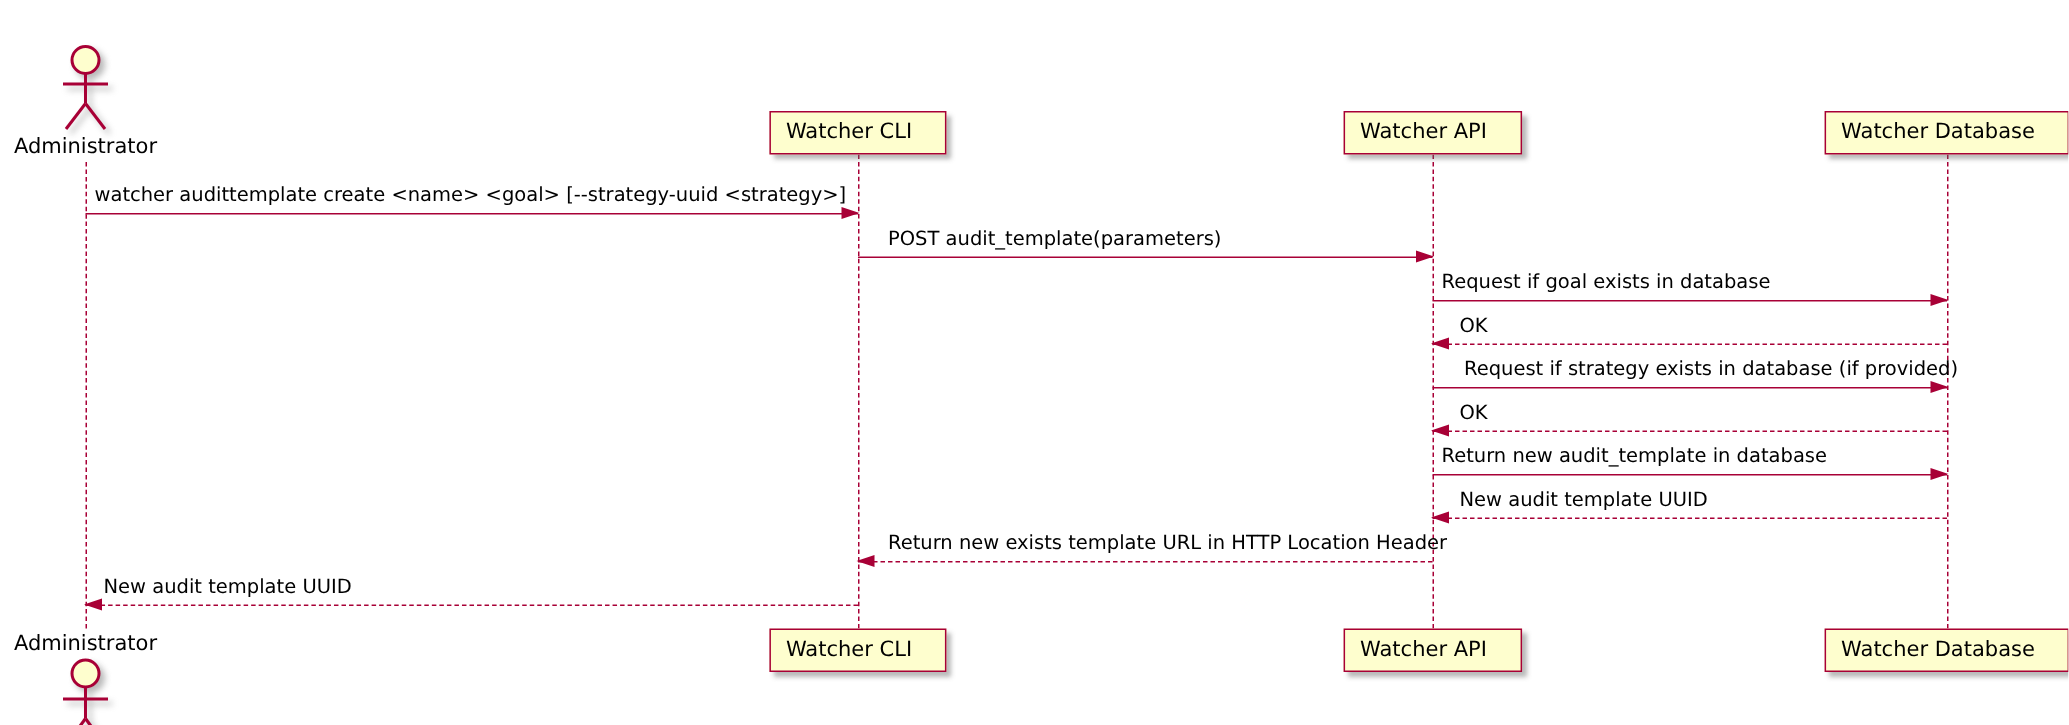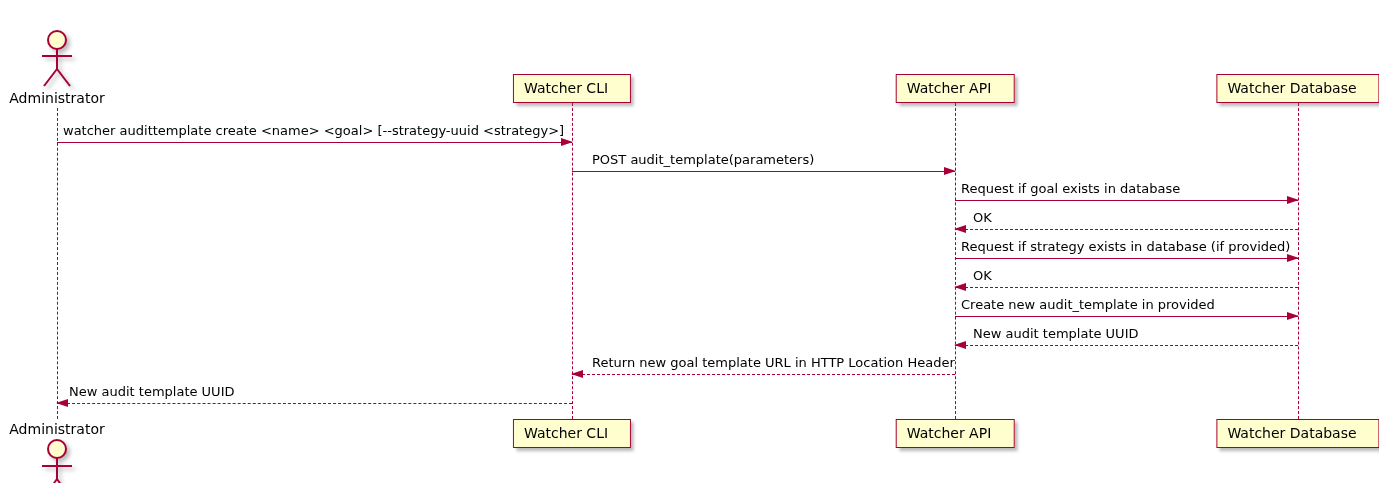--- a/index.html
+++ b/index.html
@@ -123,45 +123,45 @@
 
   <div class="message" style="left:955px; top:205px; width:343px;">
     <span class="msg-line dashed"></span>
     <span class="msg-head left"></span>
     <span class="msg-label" style="left:18px;">OK</span>
   </div>
 
   <div class="message" style="left:955px; top:234px; width:343px;">
     <span class="msg-line solid"></span>
     <span class="msg-head right"></span>
-    <span class="msg-label" style="left:6px;">Request if strategy exists in database (if provided)</span>
+    <span class="msg-label" style="left:21px;">Request if strategy exists in database (if provided)</span>
   </div>
 
   <div class="message" style="left:955px; top:263px; width:343px;">
     <span class="msg-line dashed"></span>
     <span class="msg-head left"></span>
     <span class="msg-label" style="left:18px;">OK</span>
   </div>
 
   <div class="message" style="left:955px; top:292px; width:343px;">
     <span class="msg-line solid"></span>
     <span class="msg-head right"></span>
-    <span class="msg-label" style="left:6px;">Create new audit_template in provided</span>
+    <span class="msg-label" style="left:6px;">Return new audit_template in database</span>
   </div>
 
   <div class="message" style="left:955px; top:321px; width:343px;">
     <span class="msg-line dashed"></span>
     <span class="msg-head left"></span>
     <span class="msg-label" style="left:18px;">New audit template UUID</span>
   </div>
 
   <div class="message" style="left:572px; top:350px; width:383px;">
     <span class="msg-line dashed"></span>
     <span class="msg-head left"></span>
-    <span class="msg-label" style="left:20px;">Return new goal template URL in HTTP Location Header</span>
+    <span class="msg-label" style="left:20px;">Return new exists template URL in HTTP Location Header</span>
   </div>
 
   <div class="message" style="left:57px; top:379px; width:515px;">
     <span class="msg-line dashed"></span>
     <span class="msg-head left"></span>
     <span class="msg-label" style="left:12px;">New audit template UUID</span>
   </div>
 
   <div class="participant" style="left:572px;  top:395px;">Watcher CLI</div>
   <div class="participant" style="left:955px;  top:395px;">Watcher API</div>

